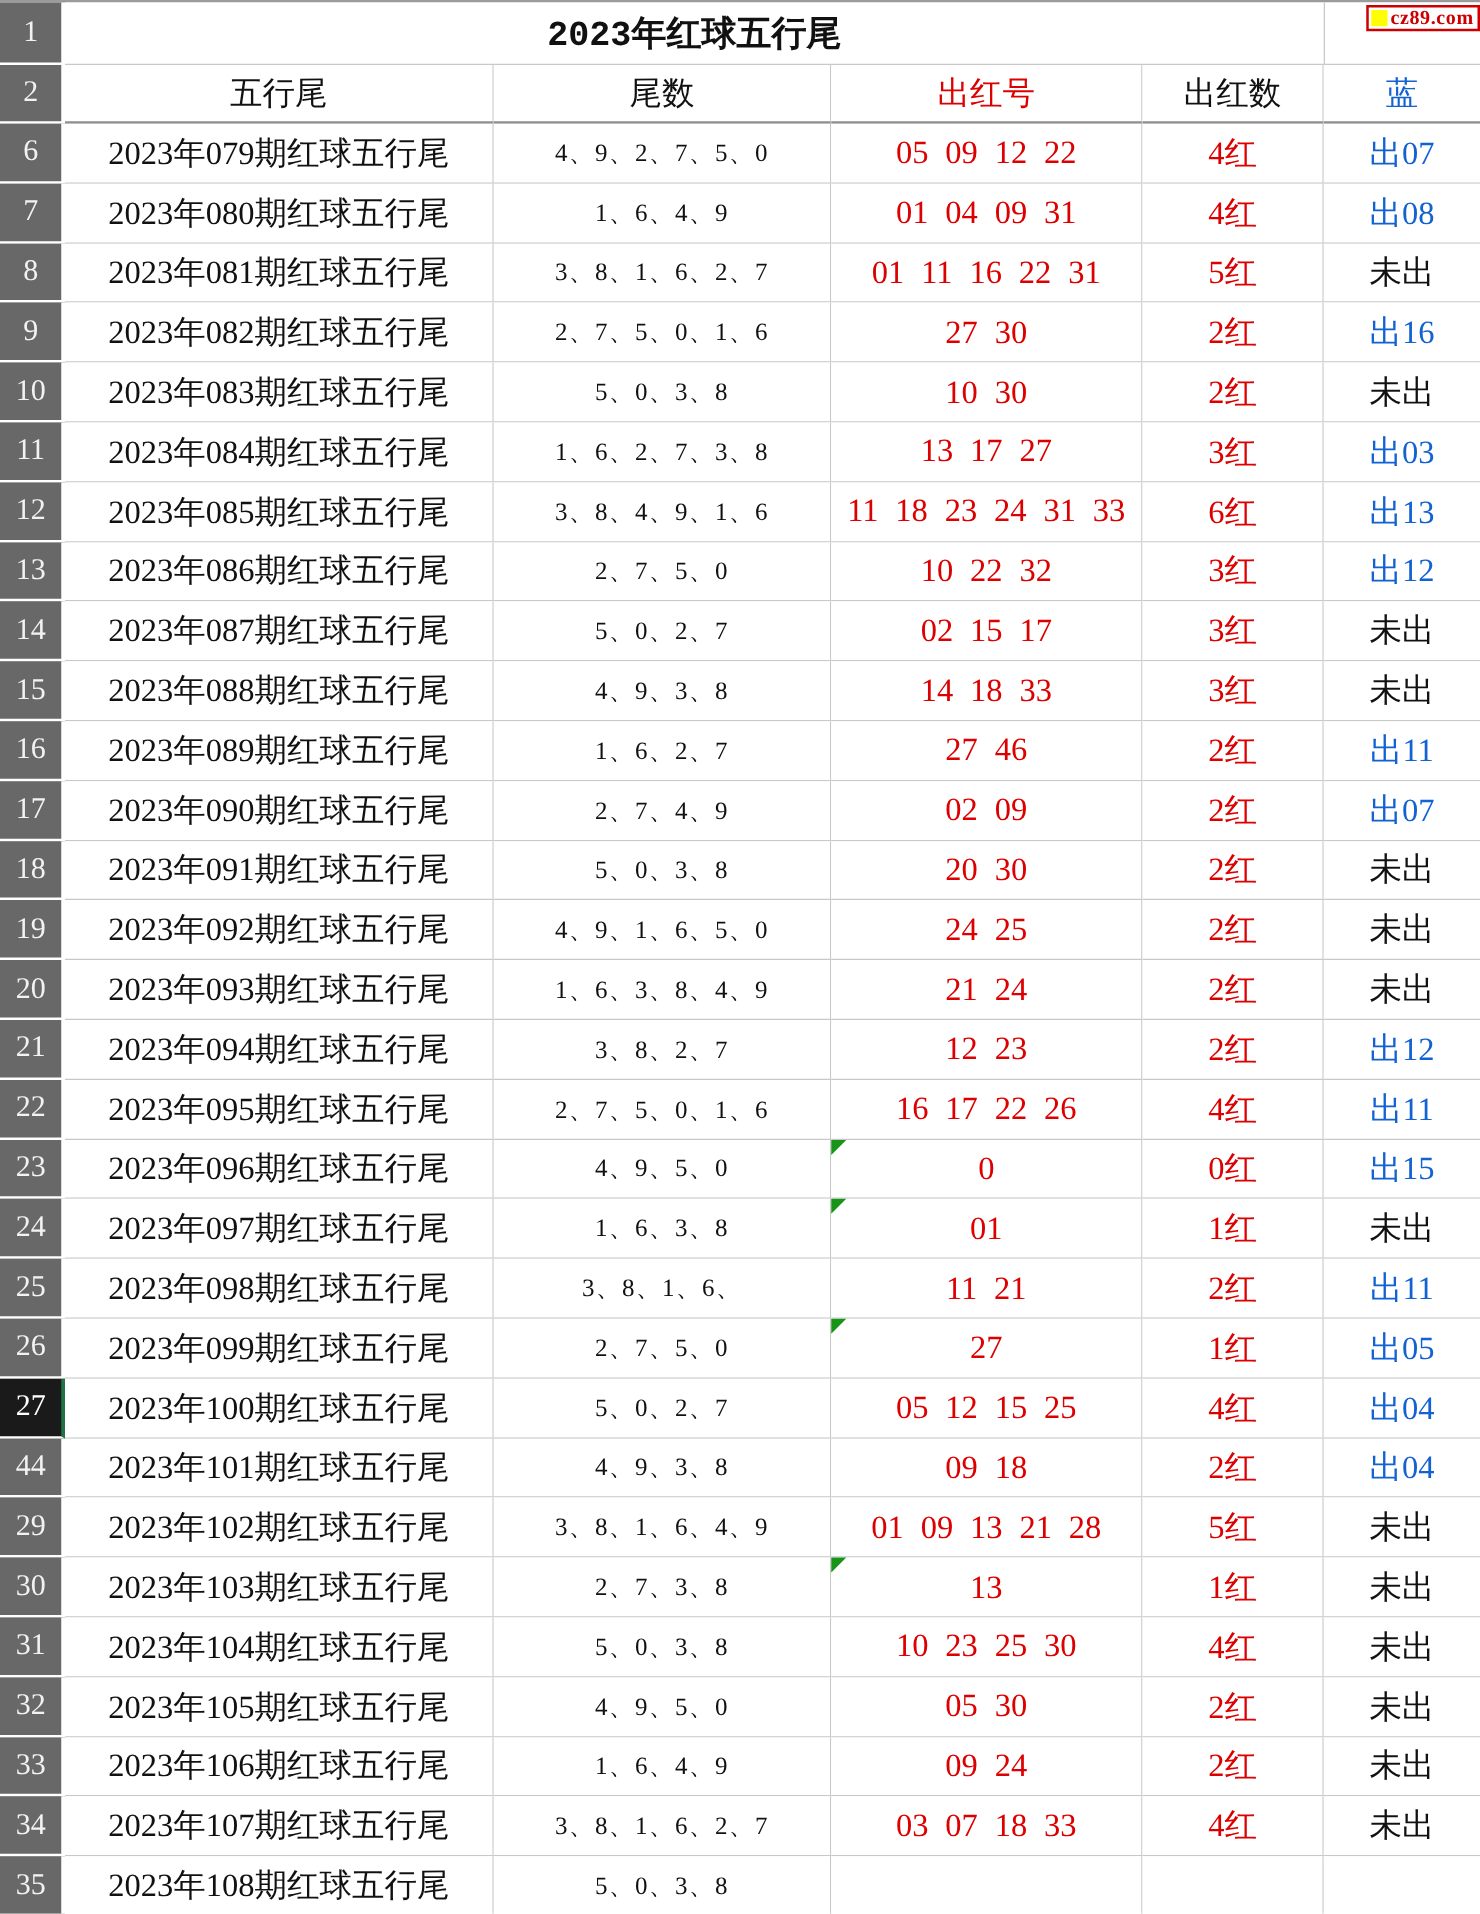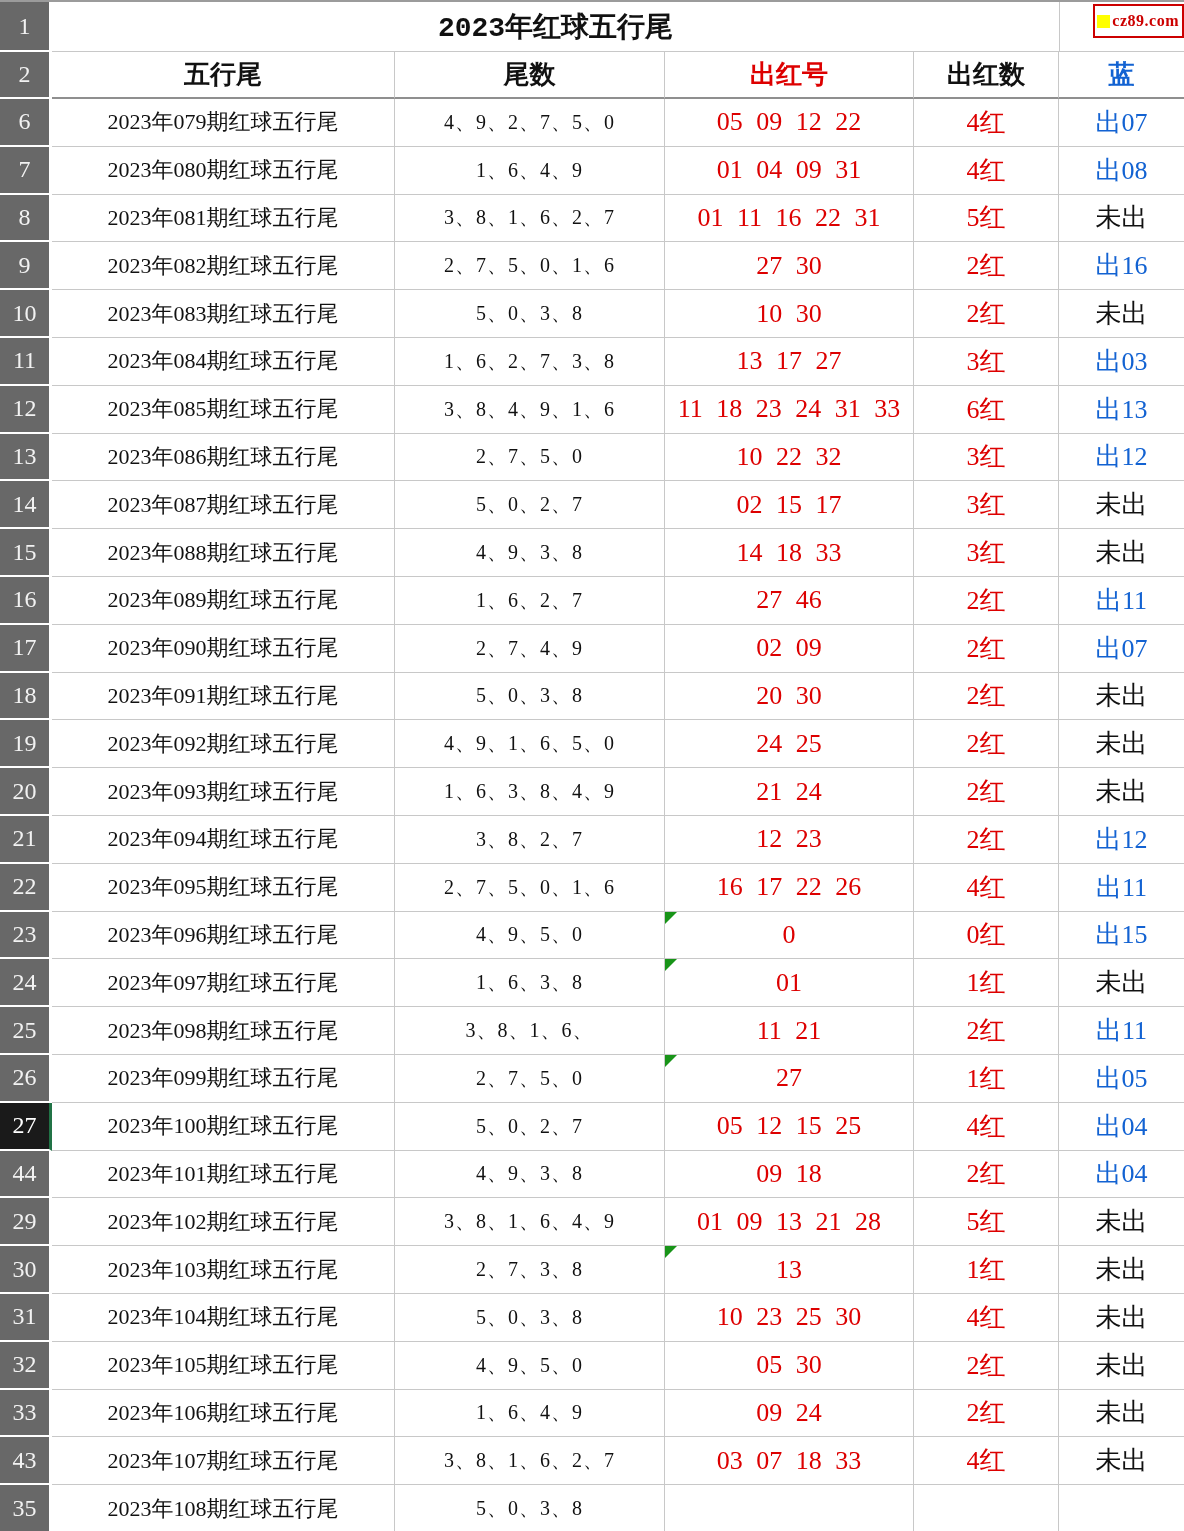--- a/index.html
+++ b/index.html
@@ -52,34 +52,34 @@
     border-right:none;
     font-family:Liberation Mono, monospace;
   }
   .logo-cell{
     grid-column:6/7;
     border-left:1px solid var(--grid);
     justify-content:flex-end;align-items:flex-start;
   }
   .logo-box{
     margin-top:2px;
-    height:34px;
+    height:21px;
     border:2px solid var(--logored);
     background:#fff;
     display:flex;align-items:center;
     padding:0 3px 0 2px;
   }
   .logo-square{width:13px;height:13px;background:var(--logoyellow);display:inline-block;margin-right:2px;}
   .logo-text{color:var(--logored);font-size:16px;font-weight:bold;letter-spacing:0.5px;}
   
-  .hd{font-weight:bold;border-bottom:2px solid var(--hdline);}
+  .hd{font-weight:normal;border-bottom:2px solid var(--hdline);}
   .hd-red{color:var(--red);}
   .hd-blue{color:var(--blue);}
   
-  .cell-label{font-size:22px;}
+  .cell-label{font-size:26px;}
   .cell-tails{font-size:20px;letter-spacing:1px;}
   .cell-reds{color:var(--red);word-spacing:7px;}
   .cell-count{color:var(--red);}
   .cell-blue{color:#111;}
   .cell-blue.blue{color:var(--blue);}
   
   .note::before{
     content:"";
     position:absolute;top:0;left:0;
     width:0;height:0;
@@ -297,21 +297,21 @@
   <div class="c cell-count">2红</div>
   <div class="c cell-blue lastcol">未出</div>
 
   <div class="rn">33</div>
   <div class="c cell-label">2023年106期红球五行尾</div>
   <div class="c cell-tails">1、6、4、9</div>
   <div class="c cell-reds">09 24</div>
   <div class="c cell-count">2红</div>
   <div class="c cell-blue lastcol">未出</div>
 
-  <div class="rn">43</div>
+  <div class="rn">34</div>
   <div class="c cell-label">2023年107期红球五行尾</div>
   <div class="c cell-tails">3、8、1、6、2、7</div>
   <div class="c cell-reds">03 07 18 33</div>
   <div class="c cell-count">4红</div>
   <div class="c cell-blue lastcol">未出</div>
 
   <div class="rn">35</div>
   <div class="c cell-label">2023年108期红球五行尾</div>
   <div class="c cell-tails">5、0、3、8</div>
   <div class="c cell-reds"></div>

